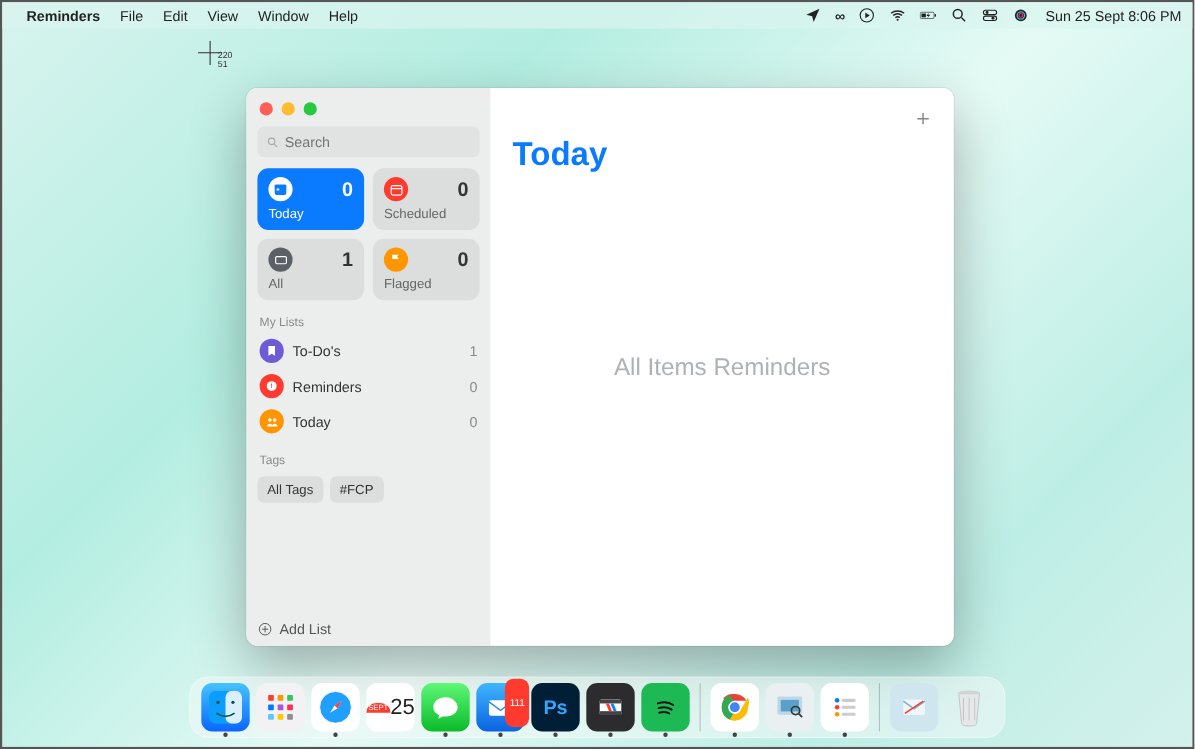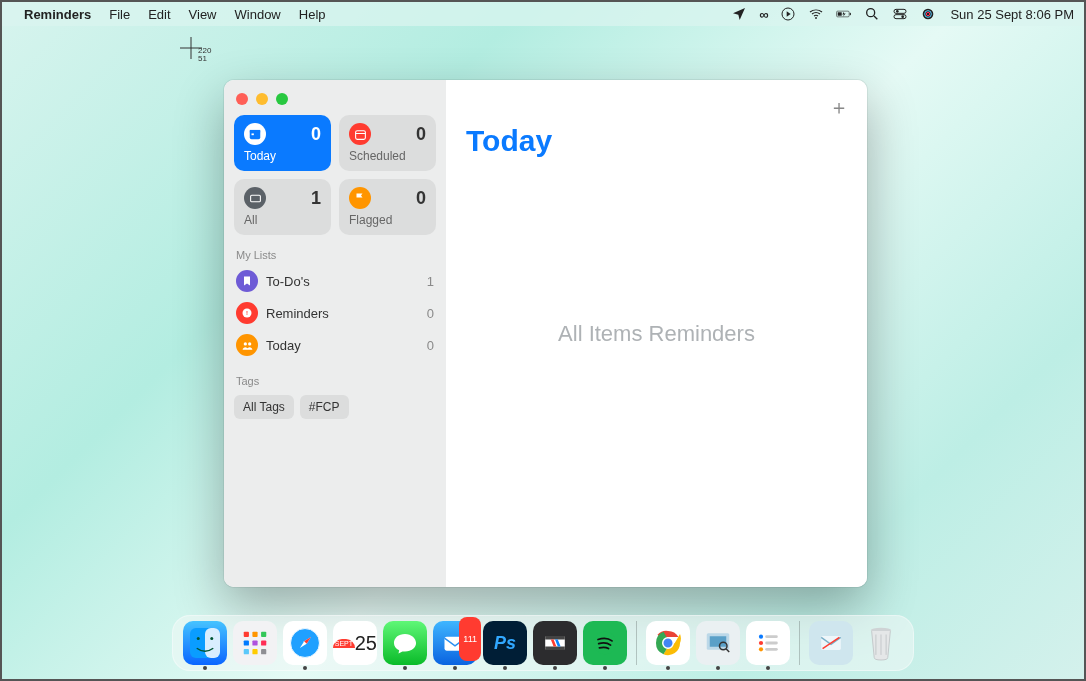--- a/index.html
+++ b/index.html
@@ -161,20 +161,27 @@
       </svg>
     <span class="coords"><span>220</span><br><span>51</span></span>
   </div>
 
   <div class="window">
     <div class="sidebar">
       <div class="traffic">
         <span class="tl-close"></span>
         <span class="tl-min"></span>
         <span class="tl-max"></span>
+      </div>
+      <div class="searchbox">
+        <svg viewBox="0 0 24 24">
+            <circle cx="10" cy="10" r="6" fill="none" stroke="#777" stroke-width="2"></circle>
+            <path d="M15 15l5 5" stroke="#777" stroke-width="2"></path>
+          </svg>
+        <input placeholder="Search" style="">
       </div>
 
       <div class="smart-grid">
         <div class="smart active">
           <div class="row">
             <span class="icon-circle" style="background:#fff;">
               <svg width="14" height="14" viewBox="0 0 24 24">
                   <rect x="3" y="5" width="18" height="16" rx="3" fill="#0a7aff"></rect>
                   <rect x="3" y="5" width="18" height="4" fill="#0a7aff"></rect>
                   <rect x="6" y="11" width="4" height="3" fill="#fff"></rect>
@@ -251,20 +258,27 @@
         <span class="name">Today</span>
         <span class="cnt">0</span>
       </div>
 
       <div class="section-header">Tags</div>
       <div class="tags-row">
         <span class="tag-chip">All Tags</span>
         <span class="tag-chip">#FCP</span>
       </div>
 
+      <div class="addlist-row">
+        <svg viewBox="0 0 24 24">
+            <circle cx="12" cy="12" r="9" fill="none" stroke="#555" stroke-width="1.5"></circle>
+            <path d="M12 7v10M7 12h10" stroke="#555" stroke-width="1.5"></path>
+          </svg>
+        <span>Add List</span>
+      </div>
     </div>
 
     <div class="main">
       <div class="plus">＋</div>
       <h1>Today</h1>
       <div class="empty">All Items Reminders</div>
     </div>
   </div>
 
   <div class="dock">
@@ -307,21 +321,21 @@
           <path d="M20 6C10 6 3 12 3 20c0 5 3 9 8 11l-1 5 6-3c1 0 3 0 4 0 10 0 17-6 17-13S30 6 20 6z" fill="#fff"></path>
         </svg>
       </div>
     <div class="app running" style="background:linear-gradient(#3fb6ff,#0a63e0);position:relative;">
         <svg width="28" height="28" viewBox="0 0 40 40">
           <rect x="5" y="11" width="30" height="20" rx="3" fill="#fff"></rect>
           <path d="M5 13l15 11 15-11" stroke="#2a8ff0" stroke-width="2" fill="none"></path>
         </svg>
         <span style="position:absolute;top:-4px;right:-4px;background:#ff3b30;color:#fff;font-size:9px;border-radius:8px;padding:17px 4px;">111</span>
       </div>
-    <div class="app running" style="background:#001e36;font-style:italic;">
+    <div class="app running" style="background:#001e36;">
         <span style="color:#31a8ff;font-weight:700;font-size:18px;">Ps</span>
       </div>
     <div class="app running" style="background:#2c2c2e;">
         <svg width="28" height="28" viewBox="0 0 40 40">
           <rect x="6" y="10" width="28" height="20" rx="2" fill="#fff"></rect>
           <rect x="6" y="10" width="28" height="5" fill="#444"></rect>
           <rect x="6" y="25" width="28" height="5" fill="#444"></rect>
           <path d="M14 15h4l4 10h-4z" fill="#ff3b30"></path>
           <path d="M20 15h4l4 10h-4z" fill="#0a84ff"></path>
         </svg>

